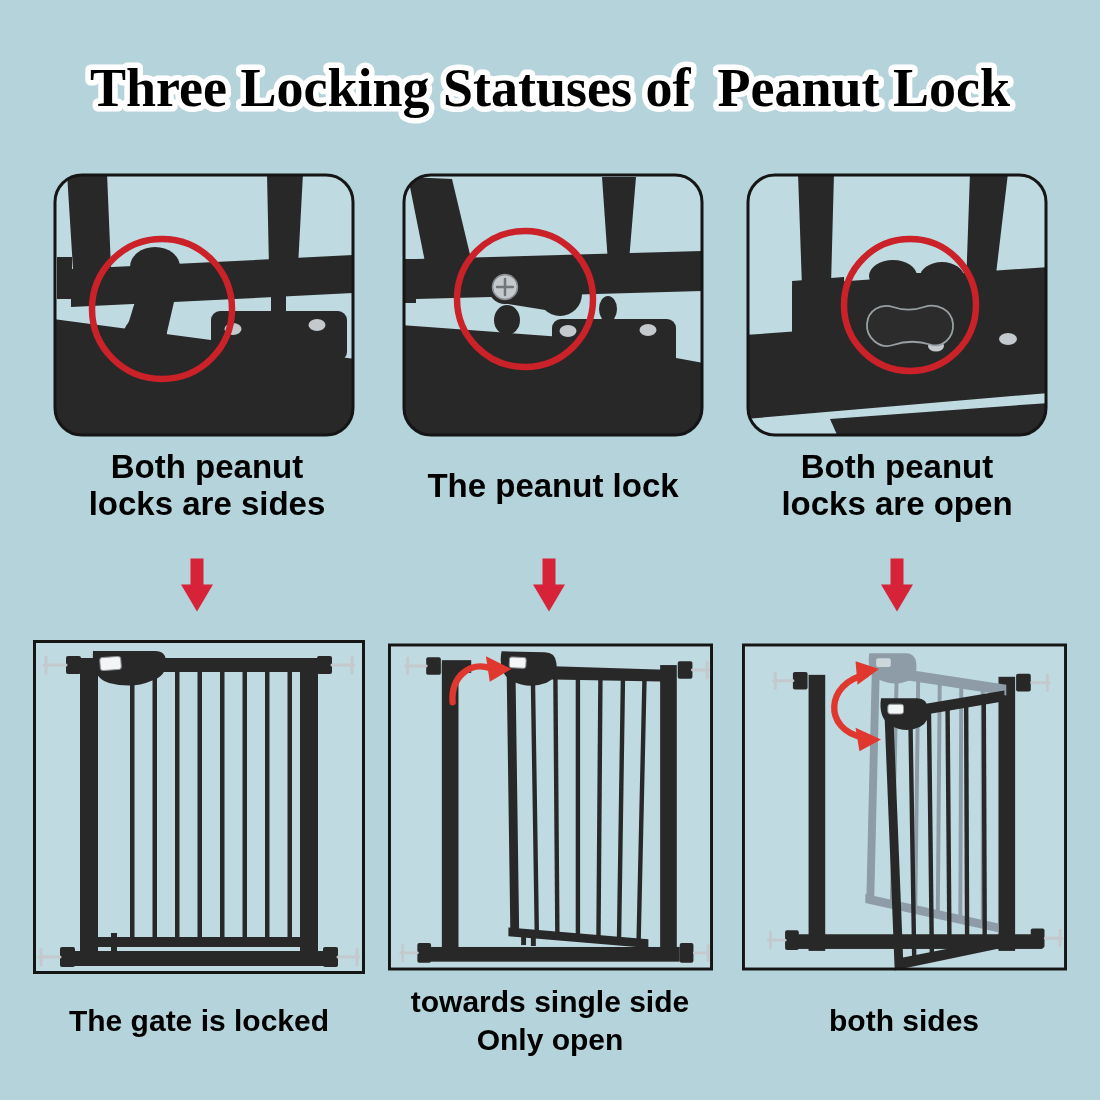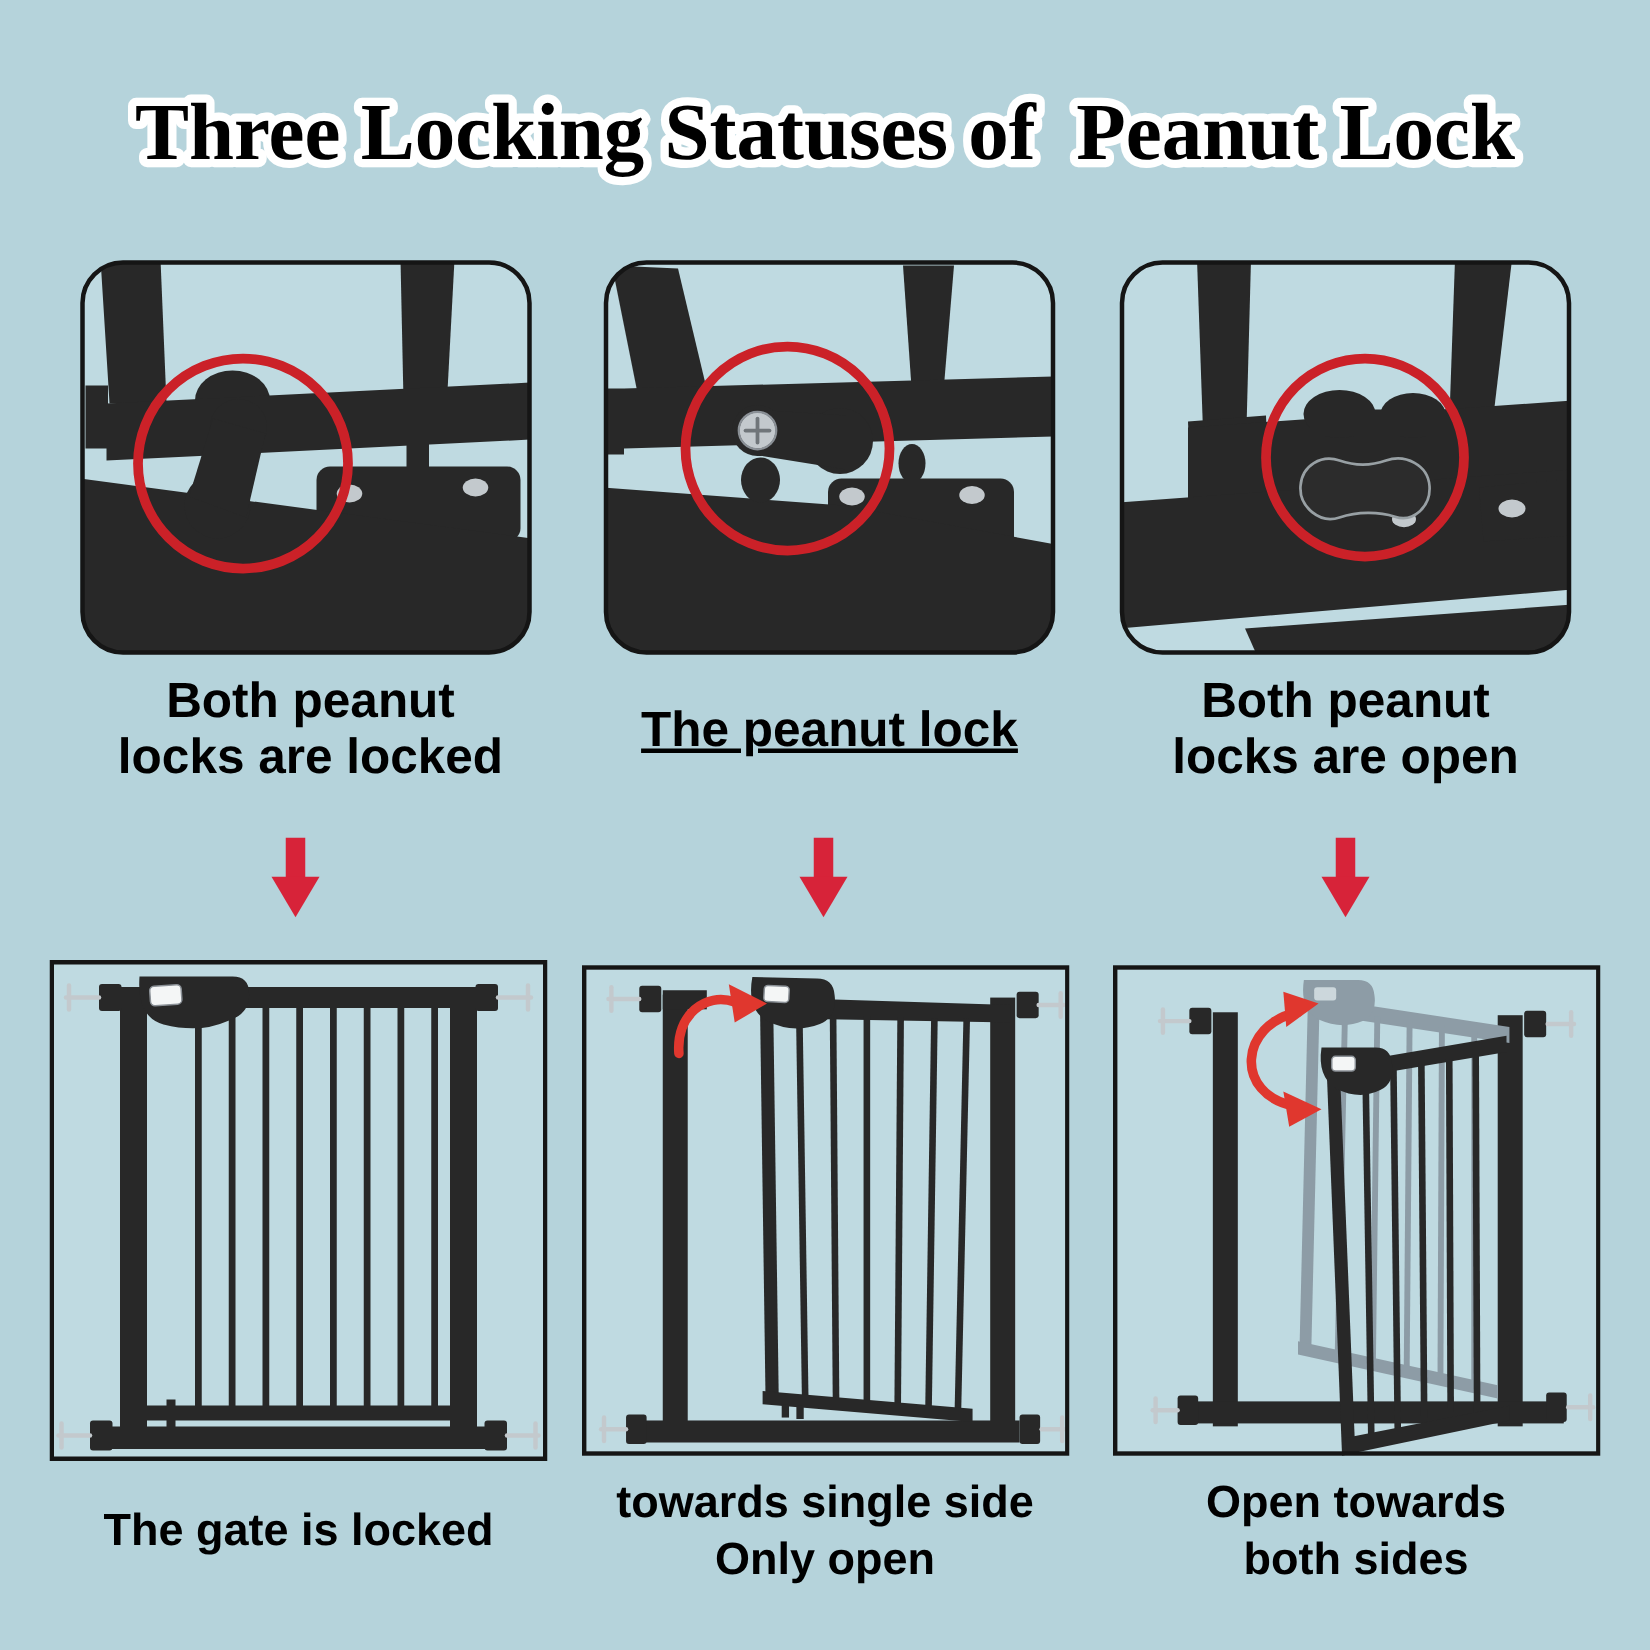--- a/index.html
+++ b/index.html
@@ -159,23 +159,23 @@
       <ellipse class="sv" cx="262" cy="166" rx="9" ry="6"></ellipse>
       <ellipse class="sv" cx="190" cy="173" rx="8" ry="5.5"></ellipse>
       <path class="outl" d="M121,151 C122,137 135,130 147,134 C157,137.5 168,137.5 178,134 C191,129.5 206,137 207,151 C208,165 196,175.5 184,171.5 C173,168 159,168 147,172 C134,176.5 120,165 121,151 Z"></path>
       <circle class="circ" cx="164" cy="132" r="66"></circle>
     </g>
     <rect x="2" y="2" width="298" height="260" rx="27" class="frame"></rect>
   </svg>
 
   <div class="status-caption" style="left:34px;">
     <div>Both peanut</div>
-    <div>locks are locked</div>
-  </div>
-  <div class="status-caption" style="left:380px;text-decoration:underline;">
+    <div>locks are sides</div>
+  </div>
+  <div class="status-caption" style="left:380px;">
     <div>The peanut lock</div>
   </div>
   <div class="status-caption" style="left:724px;">
     <div>Both peanut</div>
     <div>locks are open</div>
   </div>
 
   <svg class="down-arrow" style="left:180px;" viewBox="0 0 34 54">
     <rect class="arrdown" x="10.5" y="0" width="13" height="27"></rect>
     <polygon class="arrdown" points="1,26 33,26 17,53"></polygon>
@@ -333,17 +333,16 @@
 
   <div class="result-caption" style="left:26px;justify-content:center;">
     <div>The gate is locked</div>
     <div></div>
   </div>
   <div class="result-caption" style="left:377px;">
     <div>towards single side</div>
     <div>Only open</div>
   </div>
   <div class="result-caption" style="left:731px;">
-    <div>Open towards</div>
     <div>both sides</div>
   </div>
 
 </div>
 
 </body></html>

